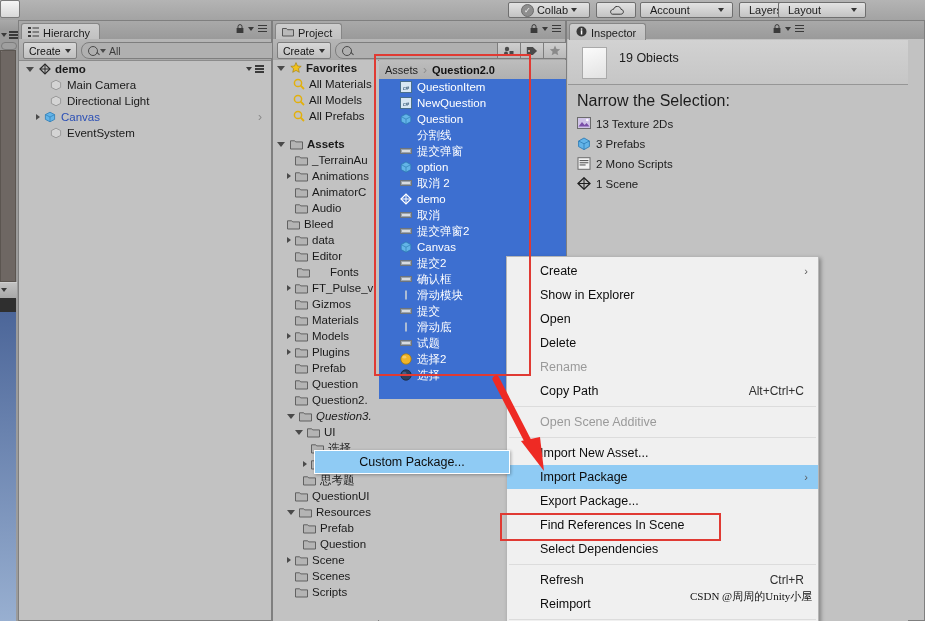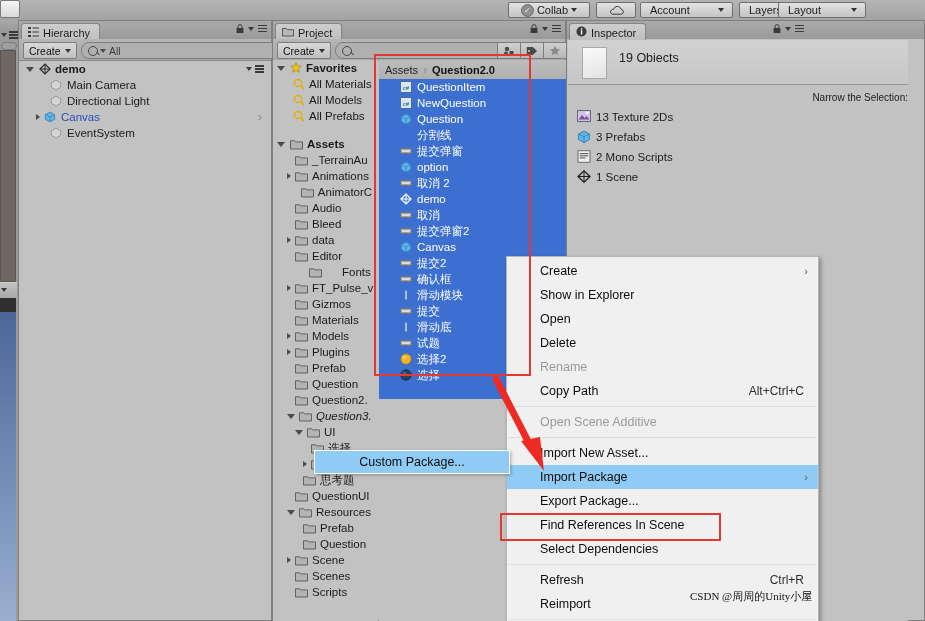--- a/index.html
+++ b/index.html
@@ -389,39 +389,39 @@
         </div>
         <div class="frow" style="padding-left: 14px;">
           <span class="tri" style="margin-right:4px;flex:none;"></span>
           <span style="margin-right:4px;display:inline-flex;flex:none;">
             <svg width="13" height="11" viewBox="0 0 13 11">
               <path d="M0.5 1.8h4.2l1 1.1h6.8V10H0.5z" fill="#b4b4b4" stroke="#585858" stroke-width=".9"></path>
             </svg>
           </span>
           <span style="white-space:nowrap;">Animations</span>
         </div>
-        <div class="frow" style="padding-left: 14px; justify-content: center;">
+        <div class="frow" style="padding-left: 14px;">
           <span style="display:inline-block;width:8px;flex:none;"></span>
           <span style="margin-right:4px;display:inline-flex;flex:none;">
             <svg width="13" height="11" viewBox="0 0 13 11">
               <path d="M0.5 1.8h4.2l1 1.1h6.8V10H0.5z" fill="#b4b4b4" stroke="#585858" stroke-width=".9"></path>
             </svg>
           </span>
           <span style="white-space:nowrap;">AnimatorC</span>
         </div>
         <div class="frow" style="padding-left: 14px;">
           <span style="display:inline-block;width:8px;flex:none;"></span>
           <span style="margin-right:4px;display:inline-flex;flex:none;">
             <svg width="13" height="11" viewBox="0 0 13 11">
               <path d="M0.5 1.8h4.2l1 1.1h6.8V10H0.5z" fill="#b4b4b4" stroke="#585858" stroke-width=".9"></path>
             </svg>
           </span>
           <span style="white-space:nowrap;">Audio</span>
         </div>
-        <div class="frow" style="padding-left: 14px;">
+        <div class="frow" style="padding-left: 6px;">
           <span style="display:inline-block;width:8px;flex:none;"></span>
           <span style="margin-right:4px;display:inline-flex;flex:none;">
             <svg width="13" height="11" viewBox="0 0 13 11">
               <path d="M0.5 1.8h4.2l1 1.1h6.8V10H0.5z" fill="#b4b4b4" stroke="#585858" stroke-width=".9"></path>
             </svg>
           </span>
           <span style="white-space:nowrap;">Bleed</span>
         </div>
         <div class="frow" style="padding-left: 14px;">
           <span class="tri" style="margin-right:4px;flex:none;"></span>
@@ -434,21 +434,21 @@
         </div>
         <div class="frow" style="padding-left: 14px;">
           <span style="display:inline-block;width:8px;flex:none;"></span>
           <span style="margin-right:4px;display:inline-flex;flex:none;">
             <svg width="13" height="11" viewBox="0 0 13 11">
               <path d="M0.5 1.8h4.2l1 1.1h6.8V10H0.5z" fill="#b4b4b4" stroke="#585858" stroke-width=".9"></path>
             </svg>
           </span>
           <span style="white-space:nowrap;">Editor</span>
         </div>
-        <div class="frow" style="padding-left: 12px; gap: 16px;">
+        <div class="frow" style="padding-left: 0; gap: 16px;">
           <span style="display:inline-block;width:8px;flex:none;"></span>
           <span style="margin-right:4px;display:inline-flex;flex:none;">
             <svg width="13" height="11" viewBox="0 0 13 11">
               <path d="M0.5 1.8h4.2l1 1.1h6.8V10H0.5z" fill="#b4b4b4" stroke="#585858" stroke-width=".9"></path>
             </svg>
           </span>
           <span style="white-space:nowrap;">Fonts</span>
         </div>
         <div class="frow" style="padding-left: 14px;">
           <span class="tri" style="margin-right:4px;flex:none;"></span>
@@ -837,21 +837,21 @@
         </span>
     </div>
   </div>
 
   <div class="abs" id="inspHead">
     <div class="abs" style="left:14px;top:7px;width:23px;height:30px;background:linear-gradient(160deg,#fbfbfb,#e2e2e2);border:1px solid #a9a9a9;"></div>
     <div class="abs" style="left:51px;top:11px;font-size:12.5px;color:#1b1b1b;">19 Obiects</div>
   </div>
 
   <div class="abs" id="inspBody">
-    <div style="padding:7px 0 4px 9px;font-size:10px;color:#1c1c1c;text-align:right;">Narrow the Selection:</div>
+    <div style="padding:7px 0 4px 9px;font-size:16px;color:#1c1c1c;">Narrow the Selection:</div>
 
     <div class="inspRow">
       <span>
         <svg width="14" height="12" viewBox="0 0 14 12">
             <rect x="0.5" y="0.5" width="13" height="11" fill="#cfc3e6" stroke="#6b6b6b"></rect>
             <path d="M1.5 9.5 5 5l2.6 3 2-2 2.9 3.5z" fill="#7a4fa8"></path>
             <circle cx="10.3" cy="3" r="1.3" fill="#fff"></circle>
           </svg>
       </span>
       <span>13 Texture 2Ds</span>

